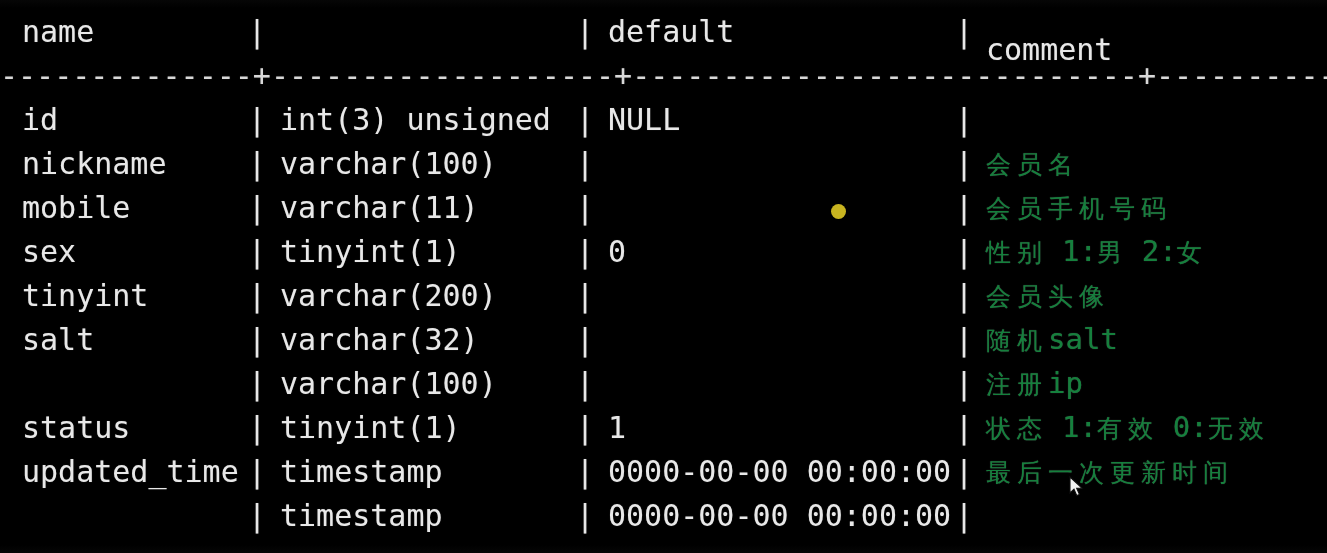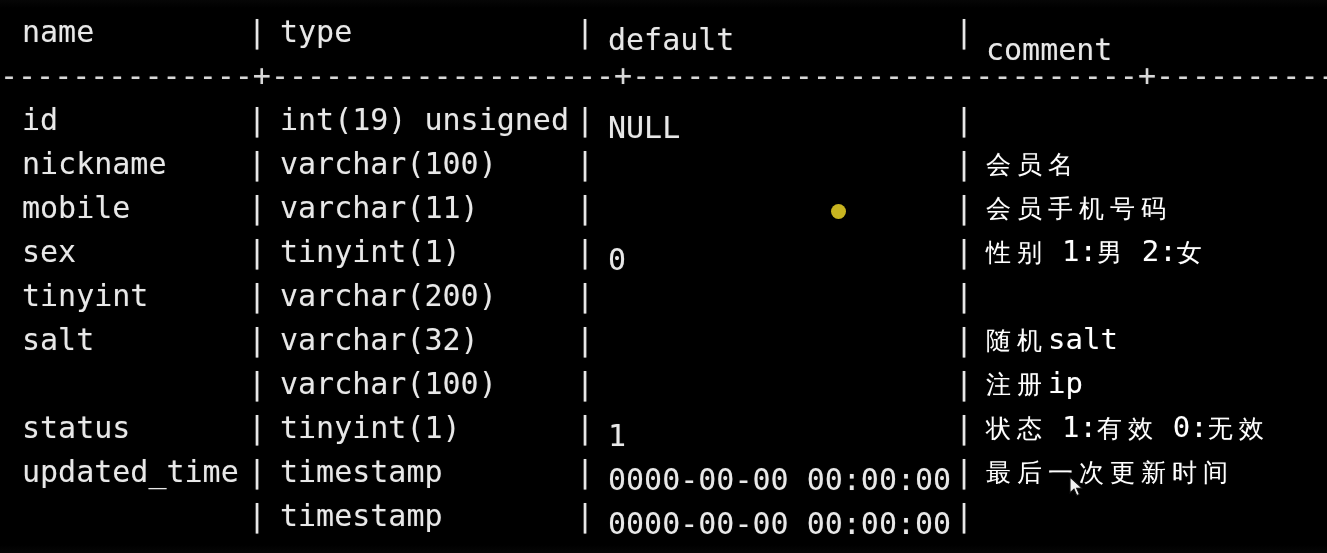--- a/index.html
+++ b/index.html
@@ -44,42 +44,42 @@
   .cell {
     position: absolute;
     top: 0;
     white-space: pre;
     overflow: visible;
   }
   .c-name   { left: 22px;  }
   .c-sep1   { left: 248px; }
   .c-type   { left: 280px; }
   .c-sep2   { left: 576px; }
-  .c-def    { left: 608px; margin-top: 8px; }
+  .c-def    { left: 608px; }
   .c-sep3   { left: 955px; }
   .c-comment{ left: 986px; margin-top: 18px; }
 
   .rule {
     position: absolute;
     top: 0;
     left: 0;
     width: 1327px;
     white-space: pre;
     color: #d8d8d8;
     font-size: 30px;
     letter-spacing: 0px;
     overflow: hidden;
   }
 
   
   .cjk {
     font-family: "DejaVu Sans", "Liberation Sans", sans-serif;
     font-size: 25px;
     letter-spacing: 6px;
-    color: #ffffff;
+    color: #15803d;
     position: relative;
     top: -1px;
   }
   .cjk .ascii {
     font-family: "DejaVu Sans Mono", "Liberation Mono", monospace;
     font-size: 29px;
     letter-spacing: 0px;
   }
 
   
@@ -116,37 +116,36 @@
 </style>
 </head>
 <body>
 
 <div id="terminal">
   <div class="term-screen">
 
     <div class="term-line">
       <span class="cell c-name">name</span>
       <span class="cell c-sep1">|</span>
-      <span class="cell c-type">type</span>
       <span class="cell c-sep2">|</span>
       <span class="cell c-def">default</span>
       <span class="cell c-sep3">|</span>
       <span class="cell c-comment">comment</span>
     </div>
 
     <div class="term-line">
       <span class="rule">--------------+-------------------+----------------------------+------------------------------</span>
     </div>
 
     <div id="rows-host">
-        <div class="term-line"><span class="cell c-name">id</span><span class="cell c-sep1">|</span><span class="cell c-type">int(19) unsigned</span><span class="cell c-sep2">|</span><span class="cell c-def">NULL</span><span class="cell c-sep3">|</span><span class="cell c-comment cjk"></span></div>
+        <div class="term-line"><span class="cell c-name">id</span><span class="cell c-sep1">|</span><span class="cell c-type">int(3) unsigned</span><span class="cell c-sep2">|</span><span class="cell c-def">NULL</span><span class="cell c-sep3">|</span><span class="cell c-comment cjk"></span></div>
         <div class="term-line"><span class="cell c-name">nickname</span><span class="cell c-sep1">|</span><span class="cell c-type">varchar(100)</span><span class="cell c-sep2">|</span><span class="cell c-def"></span><span class="cell c-sep3">|</span><span class="cell c-comment cjk"><span class="cjkrun">会员名</span></span></div>
         <div class="term-line"><span class="cell c-name">mobile</span><span class="cell c-sep1">|</span><span class="cell c-type">varchar(11)</span><span class="cell c-sep2">|</span><span class="cell c-def"></span><span class="cell c-sep3">|</span><span class="cell c-comment cjk"><span class="cjkrun">会员手机号码</span></span></div>
         <div class="term-line"><span class="cell c-name">sex</span><span class="cell c-sep1">|</span><span class="cell c-type">tinyint(1)</span><span class="cell c-sep2">|</span><span class="cell c-def">0</span><span class="cell c-sep3">|</span><span class="cell c-comment cjk"><span class="cjkrun">性别 </span><span class="ascii">1:</span><span class="cjkrun">男 </span><span class="ascii">2:</span><span class="cjkrun">女</span></span></div>
-        <div class="term-line"><span class="cell c-name">tinyint</span><span class="cell c-sep1">|</span><span class="cell c-type">varchar(200)</span><span class="cell c-sep2">|</span><span class="cell c-def"></span><span class="cell c-sep3">|</span></div>
+        <div class="term-line"><span class="cell c-name">tinyint</span><span class="cell c-sep1">|</span><span class="cell c-type">varchar(200)</span><span class="cell c-sep2">|</span><span class="cell c-def"></span><span class="cell c-sep3">|</span><span class="cell c-comment cjk"><span class="cjkrun">会员头像</span></span></div>
         <div class="term-line"><span class="cell c-name">salt</span><span class="cell c-sep1">|</span><span class="cell c-type">varchar(32)</span><span class="cell c-sep2">|</span><span class="cell c-def"></span><span class="cell c-sep3">|</span><span class="cell c-comment cjk"><span class="cjkrun">随机</span><span class="ascii">salt</span></span></div>
         <div class="term-line"><span class="cell c-sep1">|</span><span class="cell c-type">varchar(100)</span><span class="cell c-sep2">|</span><span class="cell c-def"></span><span class="cell c-sep3">|</span><span class="cell c-comment cjk"><span class="cjkrun">注册</span><span class="ascii">ip</span></span></div>
         <div class="term-line"><span class="cell c-name">status</span><span class="cell c-sep1">|</span><span class="cell c-type">tinyint(1)</span><span class="cell c-sep2">|</span><span class="cell c-def">1</span><span class="cell c-sep3">|</span><span class="cell c-comment cjk"><span class="cjkrun">状态 </span><span class="ascii">1:</span><span class="cjkrun">有效 </span><span class="ascii">0:</span><span class="cjkrun">无效</span></span></div>
         <div class="term-line"><span class="cell c-name">updated_time</span><span class="cell c-sep1">|</span><span class="cell c-type">timestamp</span><span class="cell c-sep2">|</span><span class="cell c-def">0000-00-00 00:00:00</span><span class="cell c-sep3">|</span><span class="cell c-comment cjk"><span class="cjkrun">最后一次更新时间</span></span></div>
         <div class="term-line"><span class="cell c-sep1">|</span><span class="cell c-type">timestamp</span><span class="cell c-sep2">|</span><span class="cell c-def">0000-00-00 00:00:00</span><span class="cell c-sep3">|</span></div>
       </div>
 
   </div>
 
   <div id="status-dot"></div>

